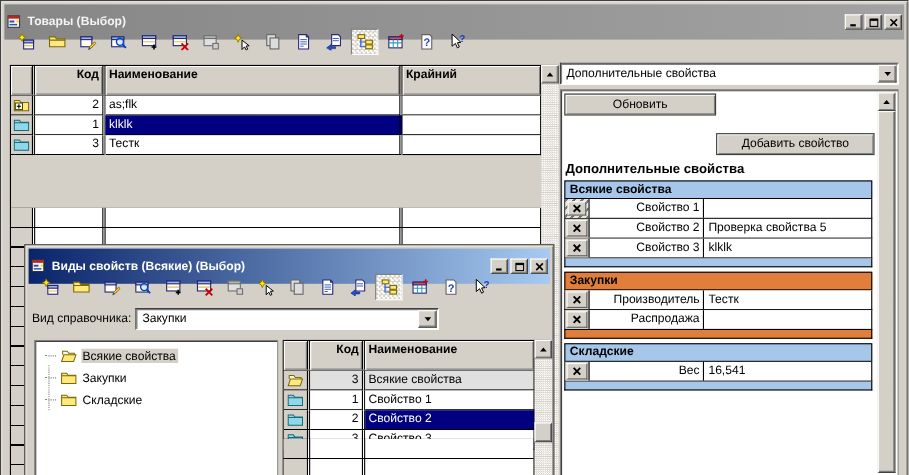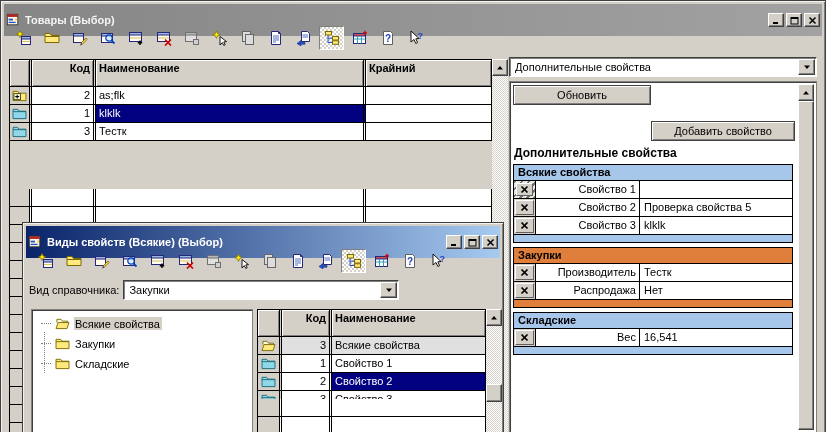--- a/index.html
+++ b/index.html
@@ -390,21 +390,20 @@
           </div>
           <div class="prow">
             <span class="xwrap">
                 <span class="xbtn">
                   <svg viewBox="0 0 9 9" width="9" height="9">
                     <path d="M1.5 1.5 L7.5 7.5 M7.5 1.5 L1.5 7.5" stroke="#000" stroke-width="1.7"></path>
                   </svg>
                 </span>
               </span>
             <span class="plabel">Распродажа</span>
-            <span class="pvalue">Нет</span>
           </div>
           <div class="sfoot" style="background-color: rgb(224, 127, 59);"></div>
         </div>
 
         <div class="sec">
           <div class="shead" style="background-color: rgb(166, 198, 234);">Складские</div>
           <div class="prow">
             <span class="xwrap">
                 <span class="xbtn">
                   <svg viewBox="0 0 9 9" width="9" height="9">

